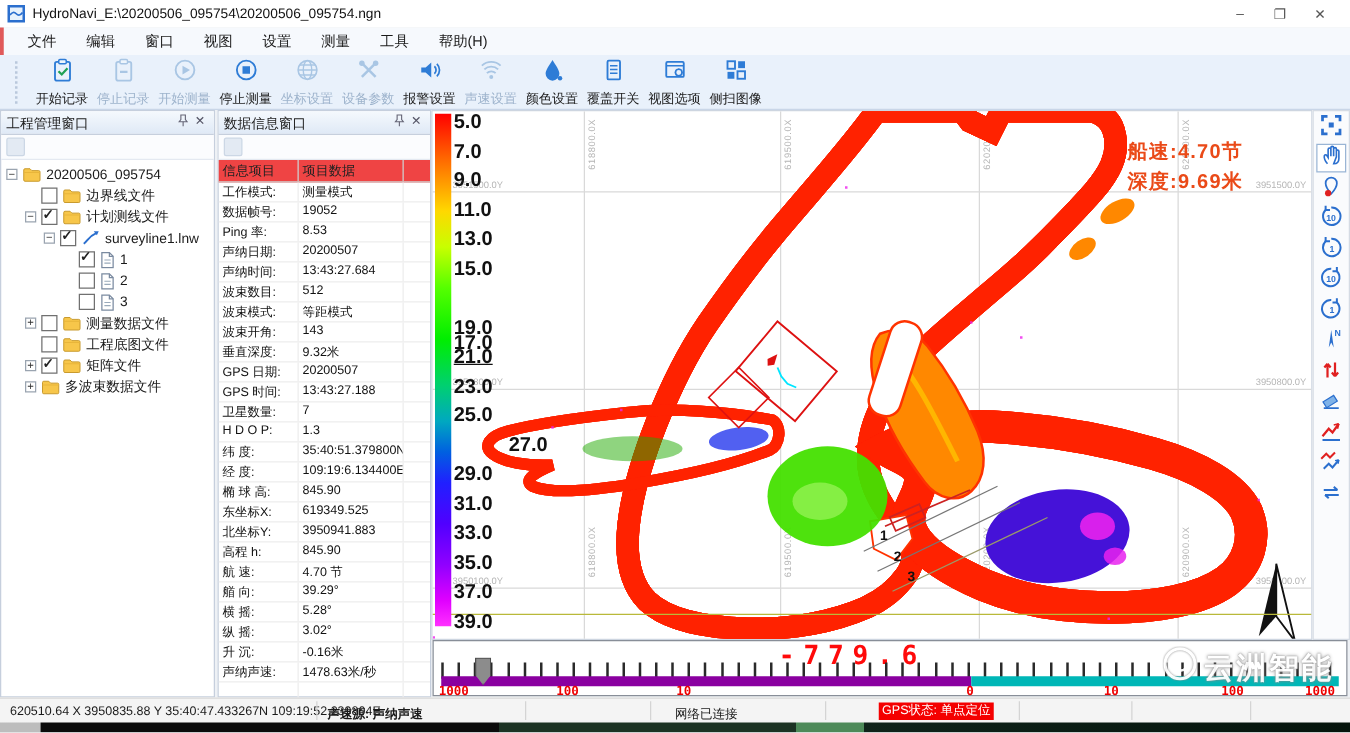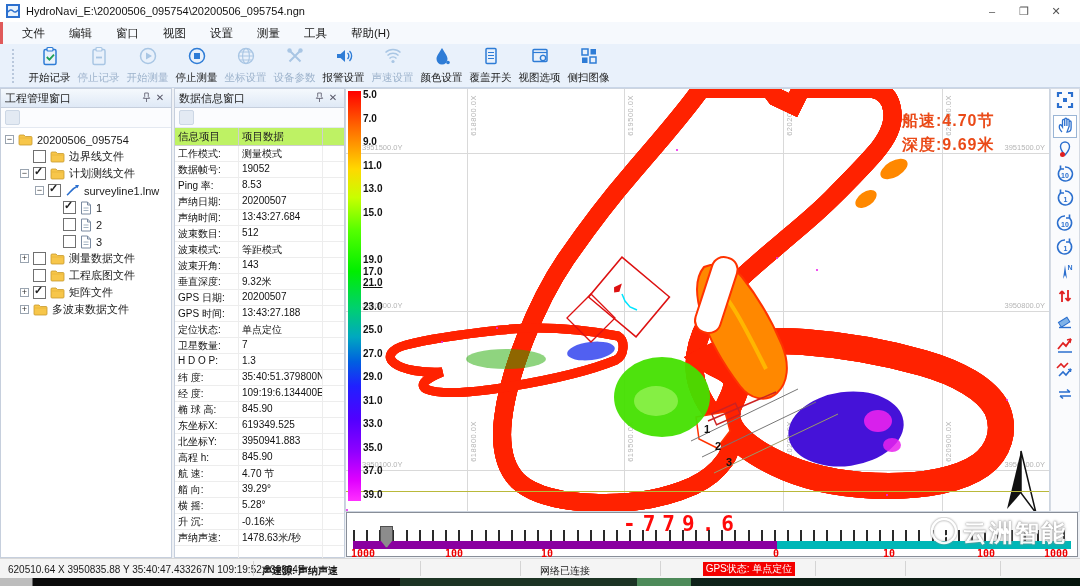--- a/index.html
+++ b/index.html
@@ -35,36 +35,36 @@
   .pale-icon{width:13px;height:13px;background:#e3eaf3;border:1px solid #ccd7e5;border-radius:2px;}
   
   .tree{padding-top:3px;font-size:11px;color:#1a1a1a;}
   .tree-row{height:17px;display:flex;align-items:center;white-space:nowrap;}
   .expander{flex:0 0 9px;height:9px;border:1px solid #9aa4b0;background:#fff;font-size:9px;line-height:7px;text-align:center;color:#333;margin-right:4px;box-sizing:border-box;}
   .exp-space{flex:0 0 13px;}
   .cb{flex:0 0 11px;height:11px;border:1px solid #707070;background:#fff;margin-right:4px;position:relative;}
   .cb.checked::after{content:"✓";position:absolute;left:0;top:-3px;font-size:11px;font-weight:bold;color:#222;}
   .tree-icon{margin-right:4px;display:flex;}
   
-  .dt-header{display:flex;height:17px;background:#bef264;border-bottom:1px solid #cfcfcf;font-size:10.5px;color:#222;}
+  .dt-header{display:flex;height:17px;background:#ef4444;border-bottom:1px solid #cfcfcf;font-size:10.5px;color:#222;}
   .dt-h1{width:64px;border-right:1px solid #cfcfcf;padding:2px 3px;box-sizing:border-box;}
   .dt-h2{width:84px;border-right:1px solid #cfcfcf;padding:2px 3px;box-sizing:border-box;}
   .dt-row{display:flex;height:15px;border-bottom:1px solid #ededed;font-size:10px;}
   .dt-c1{width:64px;border-right:1px solid #ededed;padding:1px 3px;box-sizing:border-box;color:#111;white-space:nowrap;overflow:hidden;}
   .dt-c2{width:84px;border-right:1px solid #ededed;padding:1px 3px;box-sizing:border-box;color:#111;white-space:nowrap;overflow:hidden;}
   
   .map{position:absolute;left:345px;top:0;width:705px;height:424px;background:#fff;border:1px solid #cdd5e0;box-sizing:border-box;overflow:hidden;}
   .gridline-v{position:absolute;top:0;width:1px;height:424px;background:#d9d9d9;}
   .gridline-h{position:absolute;left:0;width:705px;height:1px;background:#d9d9d9;}
   .glabel{position:absolute;font-size:7.5px;color:#b5b5b5;white-space:nowrap;}
   .vlabel{writing-mode:vertical-rl;transform:rotate(180deg);letter-spacing:.5px;}
   .yellow-line{position:absolute;left:0;top:402px;width:705px;height:1px;background:#b9b93a;}
   .colorbar{position:absolute;left:2px;top:2px;width:13px;height:410px;
     background:linear-gradient(#ff0000 0%,#ff6a00 9%,#ffd800 19%,#c8ff00 26%,#55ff00 34%,#00ee00 44%,#00d070 53%,#00a8c0 60%,#0060e0 66%,#2020ff 72%,#5000ff 80%,#9000ff 88%,#e000ff 95%,#ff30ff 100%);}
-  .cb-tick{position:absolute;left:17px;font-size:10px;font-weight:bold;color:#111;}
+  .cb-tick{position:absolute;left:17px;font-size:16px;font-weight:bold;color:#111;}
   .readout-speed,.readout-depth{position:absolute;left:556px;font-size:16px;font-weight:bold;color:#ea4a18;letter-spacing:1px;white-space:nowrap;}
   .survey-num{position:absolute;font-size:11px;font-weight:bold;color:#111;}
   
   .right-toolbar{position:absolute;left:1050px;top:0;width:30px;height:424px;background:#fafbfd;border:1px solid #d5dbe4;box-sizing:border-box;}
   .rt-btn{width:24px;height:23px;margin:1.5px auto;display:flex;align-items:center;justify-content:center;box-sizing:border-box;}
   .rt-btn.active{border:1px solid #9ab5d5;background:#fff;}
   
   .slider-panel{position:absolute;left:346px;top:424px;width:732px;height:45px;background:#fff;border:1px solid #888e98;box-sizing:border-box;}
   .slider-readout{position:absolute;left:0;right:60px;top:-1px;text-align:center;font-family:"DejaVu Sans Mono",monospace;font-size:21px;font-weight:bold;color:#ff0a0a;letter-spacing:7px;}
   .tick{position:absolute;top:17px;width:2px;height:13px;background:#2a2a2a;}
@@ -414,24 +414,20 @@
           </div>
           <div class="dt-row">
             <div class="dt-c1">GPS 日期:</div>
             <div class="dt-c2">20200507</div>
           </div>
           <div class="dt-row">
             <div class="dt-c1">GPS 时间:</div>
             <div class="dt-c2">13:43:27.188</div>
           </div>
           <div class="dt-row">
-            <div class="dt-c1">定位状态:</div>
-            <div class="dt-c2">单点定位</div>
-          </div>
-          <div class="dt-row">
             <div class="dt-c1">卫星数量:</div>
             <div class="dt-c2">7</div>
           </div>
           <div class="dt-row">
             <div class="dt-c1">H D O P:</div>
             <div class="dt-c2">1.3</div>
           </div>
           <div class="dt-row">
             <div class="dt-c1">纬  度:</div>
             <div class="dt-c2">35:40:51.379800N</div>
@@ -460,20 +456,24 @@
             <div class="dt-c1">航  速:</div>
             <div class="dt-c2">4.70 节</div>
           </div>
           <div class="dt-row">
             <div class="dt-c1">艏  向:</div>
             <div class="dt-c2">39.29°</div>
           </div>
           <div class="dt-row">
             <div class="dt-c1">横  摇:</div>
             <div class="dt-c2">5.28°</div>
+          </div>
+          <div class="dt-row">
+            <div class="dt-c1">纵  摇:</div>
+            <div class="dt-c2">3.02°</div>
           </div>
           <div class="dt-row">
             <div class="dt-c1">升  沉:</div>
             <div class="dt-c2">-0.16米</div>
           </div>
           <div class="dt-row">
             <div class="dt-c1">声纳声速:</div>
             <div class="dt-c2">1478.63米/秒</div>
           </div>
           <div class="dt-row">
@@ -594,21 +594,21 @@
           <span class="cb-tick" style="top: 23.5px;">7.0</span>
           <span class="cb-tick" style="top: 47px;">9.0</span>
           <span class="cb-tick" style="top: 70.5px;">11.0</span>
           <span class="cb-tick" style="top: 94px;">13.0</span>
           <span class="cb-tick" style="top: 117.5px;">15.0</span>
           <span class="cb-tick" style="top: 141px; margin-top: 36px;">17.0</span>
           <span class="cb-tick" style="top: 164.5px;">19.0</span>
           <span class="cb-tick" style="top: 188px; text-decoration: underline;">21.0</span>
           <span class="cb-tick" style="top: 211.5px;">23.0</span>
           <span class="cb-tick" style="top: 235px;">25.0</span>
-          <span class="cb-tick" style="top: 258.5px;">27.0</span>
+          <span class="cb-tick" style="top: 258.5px; margin-left: 44px;">27.0</span>
           <span class="cb-tick" style="top: 282px;">29.0</span>
           <span class="cb-tick" style="top: 305.5px;">31.0</span>
           <span class="cb-tick" style="top: 329px;">33.0</span>
           <span class="cb-tick" style="top: 352.5px;">35.0</span>
           <span class="cb-tick" style="top: 376px;">37.0</span>
           <span class="cb-tick" style="top: 399.5px;">39.0</span>
         </div>
 
       <div class="readout-speed" style="top:22px">船速:4.70节</div>
       <div class="readout-depth" style="top:46px">深度:9.69米</div>

